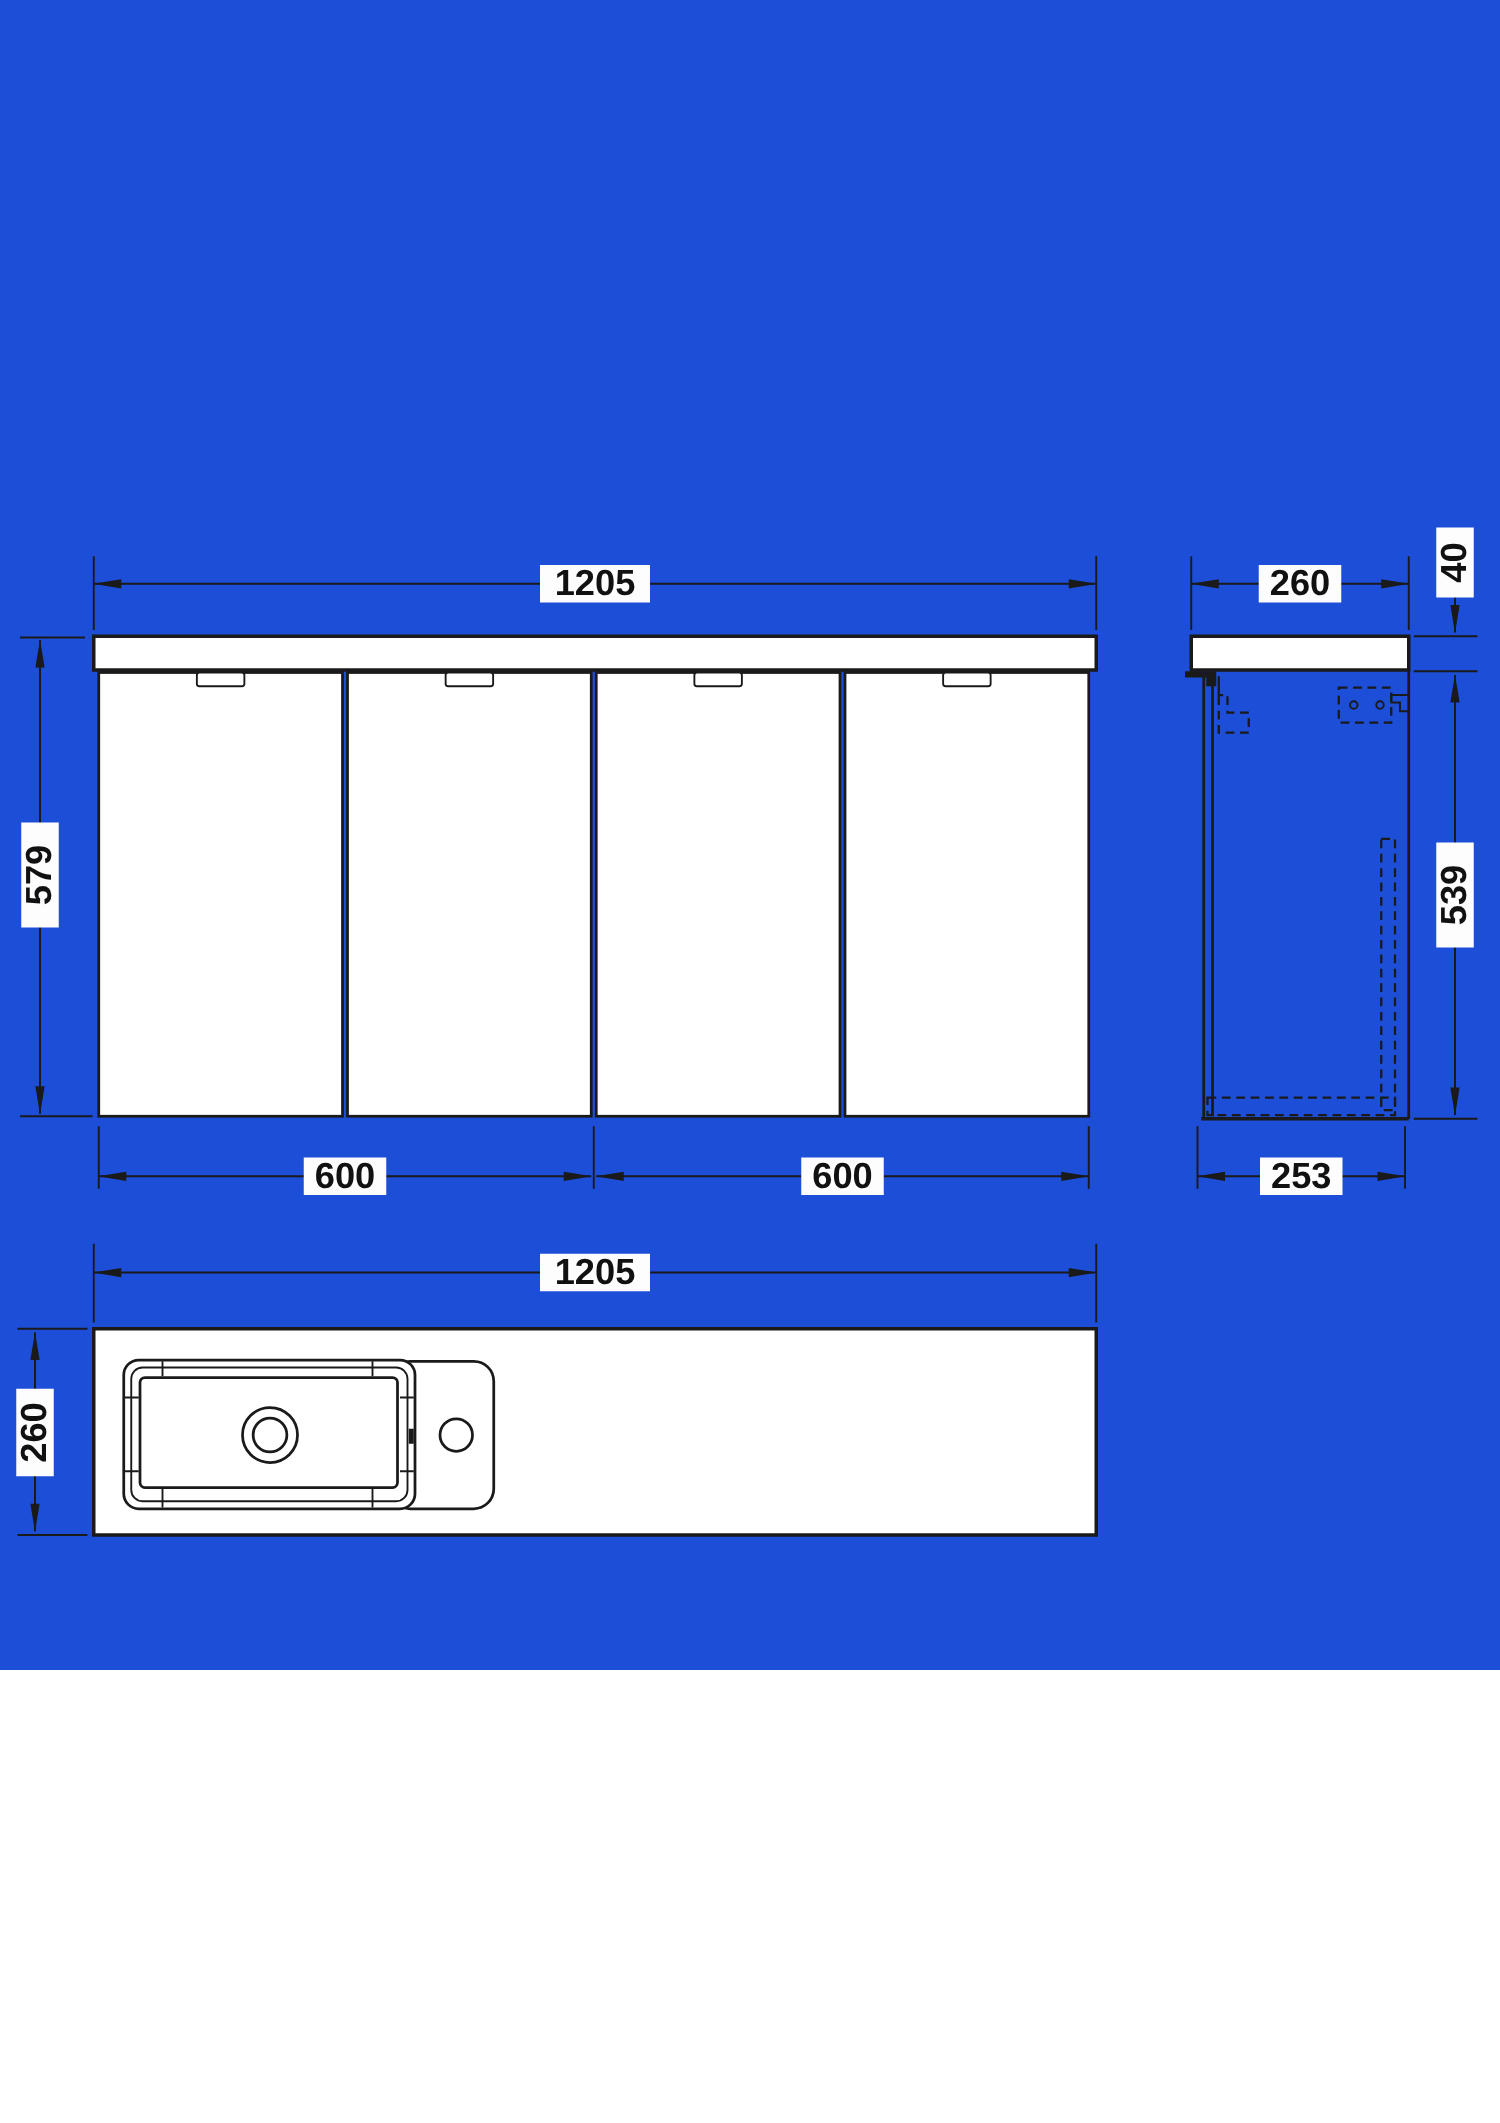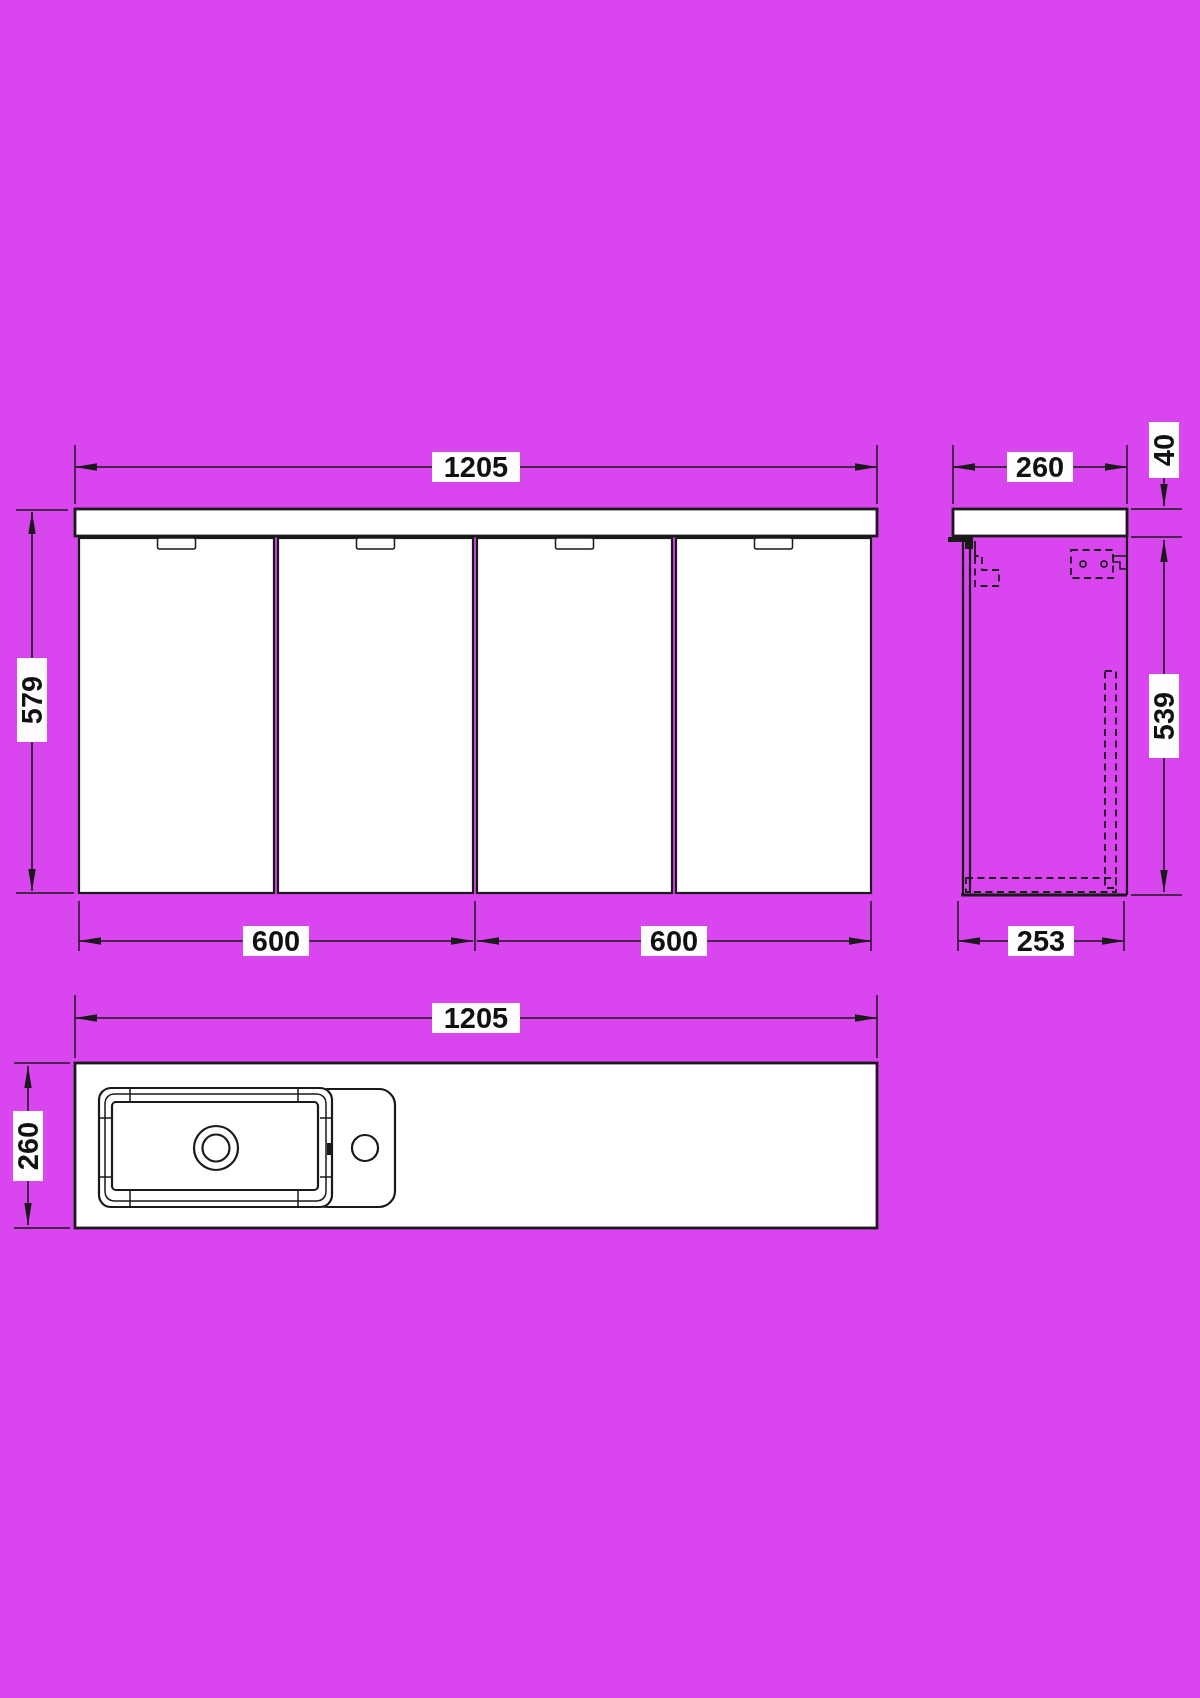--- a/index.html
+++ b/index.html
@@ -1,20 +1,20 @@
 <!DOCTYPE html>
 <html><head>
 <meta charset="utf-8">
 <style>
   html, body { margin: 0; padding: 0; background: #ffffff; }
   .page {
     position: relative;
     width: 1200px;
-    height: 1698px;
-    background: #d946ef;
+    height: 1336px;
+    background: #1d4ed8;
     overflow: hidden;
     font-family: "Liberation Sans", sans-serif;
   }
   svg { display: block; }
   .ln   { stroke: #1a1a1a; fill: none; stroke-width: 2.2; }
   .lnf  { stroke: #1a1a1a; fill: #ffffff; stroke-width: 2.2; }
   .thick{ stroke-width: 2.8; }
   .thin { stroke-width: 1.5; }
   .dash { stroke-dasharray: 7 4.5; stroke-width: 1.8; }
   .dim  { stroke: #1a1a1a; fill: none; stroke-width: 1.6; }

